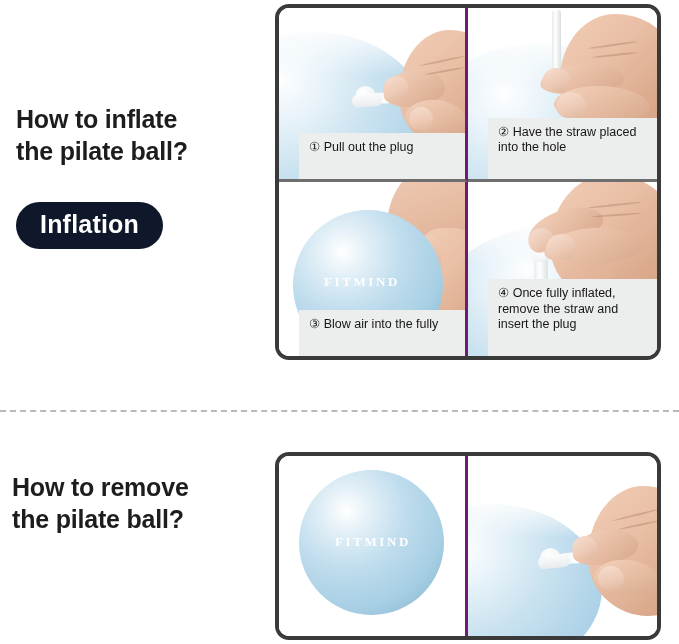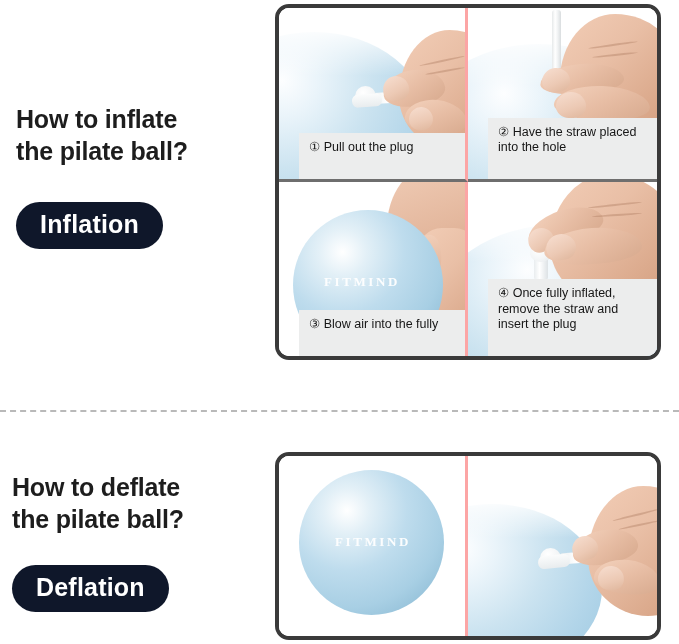--- a/index.html
+++ b/index.html
@@ -49,21 +49,21 @@
     overflow: hidden;
   }
   .grid-inner { position: relative; width: 100%; height: 100%; display: flex; flex-wrap: wrap; }
   .cell {
     position: relative;
     overflow: hidden;
     background: #ffffff;
   }
   .cell.half { width: 50%; height: 50%; }
   .cell.halfw-full { width: 50%; height: 100%; }
-  .cell.b-right { border-right: 3px solid #fca5a5; }
+  .cell.b-right { border-right: 3px solid #701a75; }
   .cell.b-bottom { border-bottom: 3px solid #6e6e6e; }
 
   .photo { position: absolute; inset: 0; overflow: hidden; }
 
   .caption {
     position: absolute;
     left: 0; right: 0; bottom: 0;
     background: #eceded;
     color: #161616;
     font-size: 12.5px;
@@ -266,25 +266,22 @@
         <div class="caption tall">④ Once fully inflated, remove the straw and insert the plug</div>
       </div>
 
     </div>
   </div>
 
   <div class="divider" style="top:410px;"></div>
 
   <div class="left-block" style="top:472px;">
     <div class="heading" style="padding-left:12px;">
-      <div>How to deflate</div>
+      <div>How to remove</div>
       <div>the pilate ball?</div>
-    </div>
-    <div style="padding-left:12px; margin-top:30px;">
-      <span class="pill">Deflation</span>
     </div>
   </div>
 
   <div class="grid" style="left:275px; top:452px; width:386px; height:188px;">
     <div class="grid-inner">
 
       <div class="cell halfw-full b-right">
         <div class="photo">
           <div class="whitebg"></div>
           <div class="ball" style="left:20px; top:14px; width:145px; height:145px;"></div>

